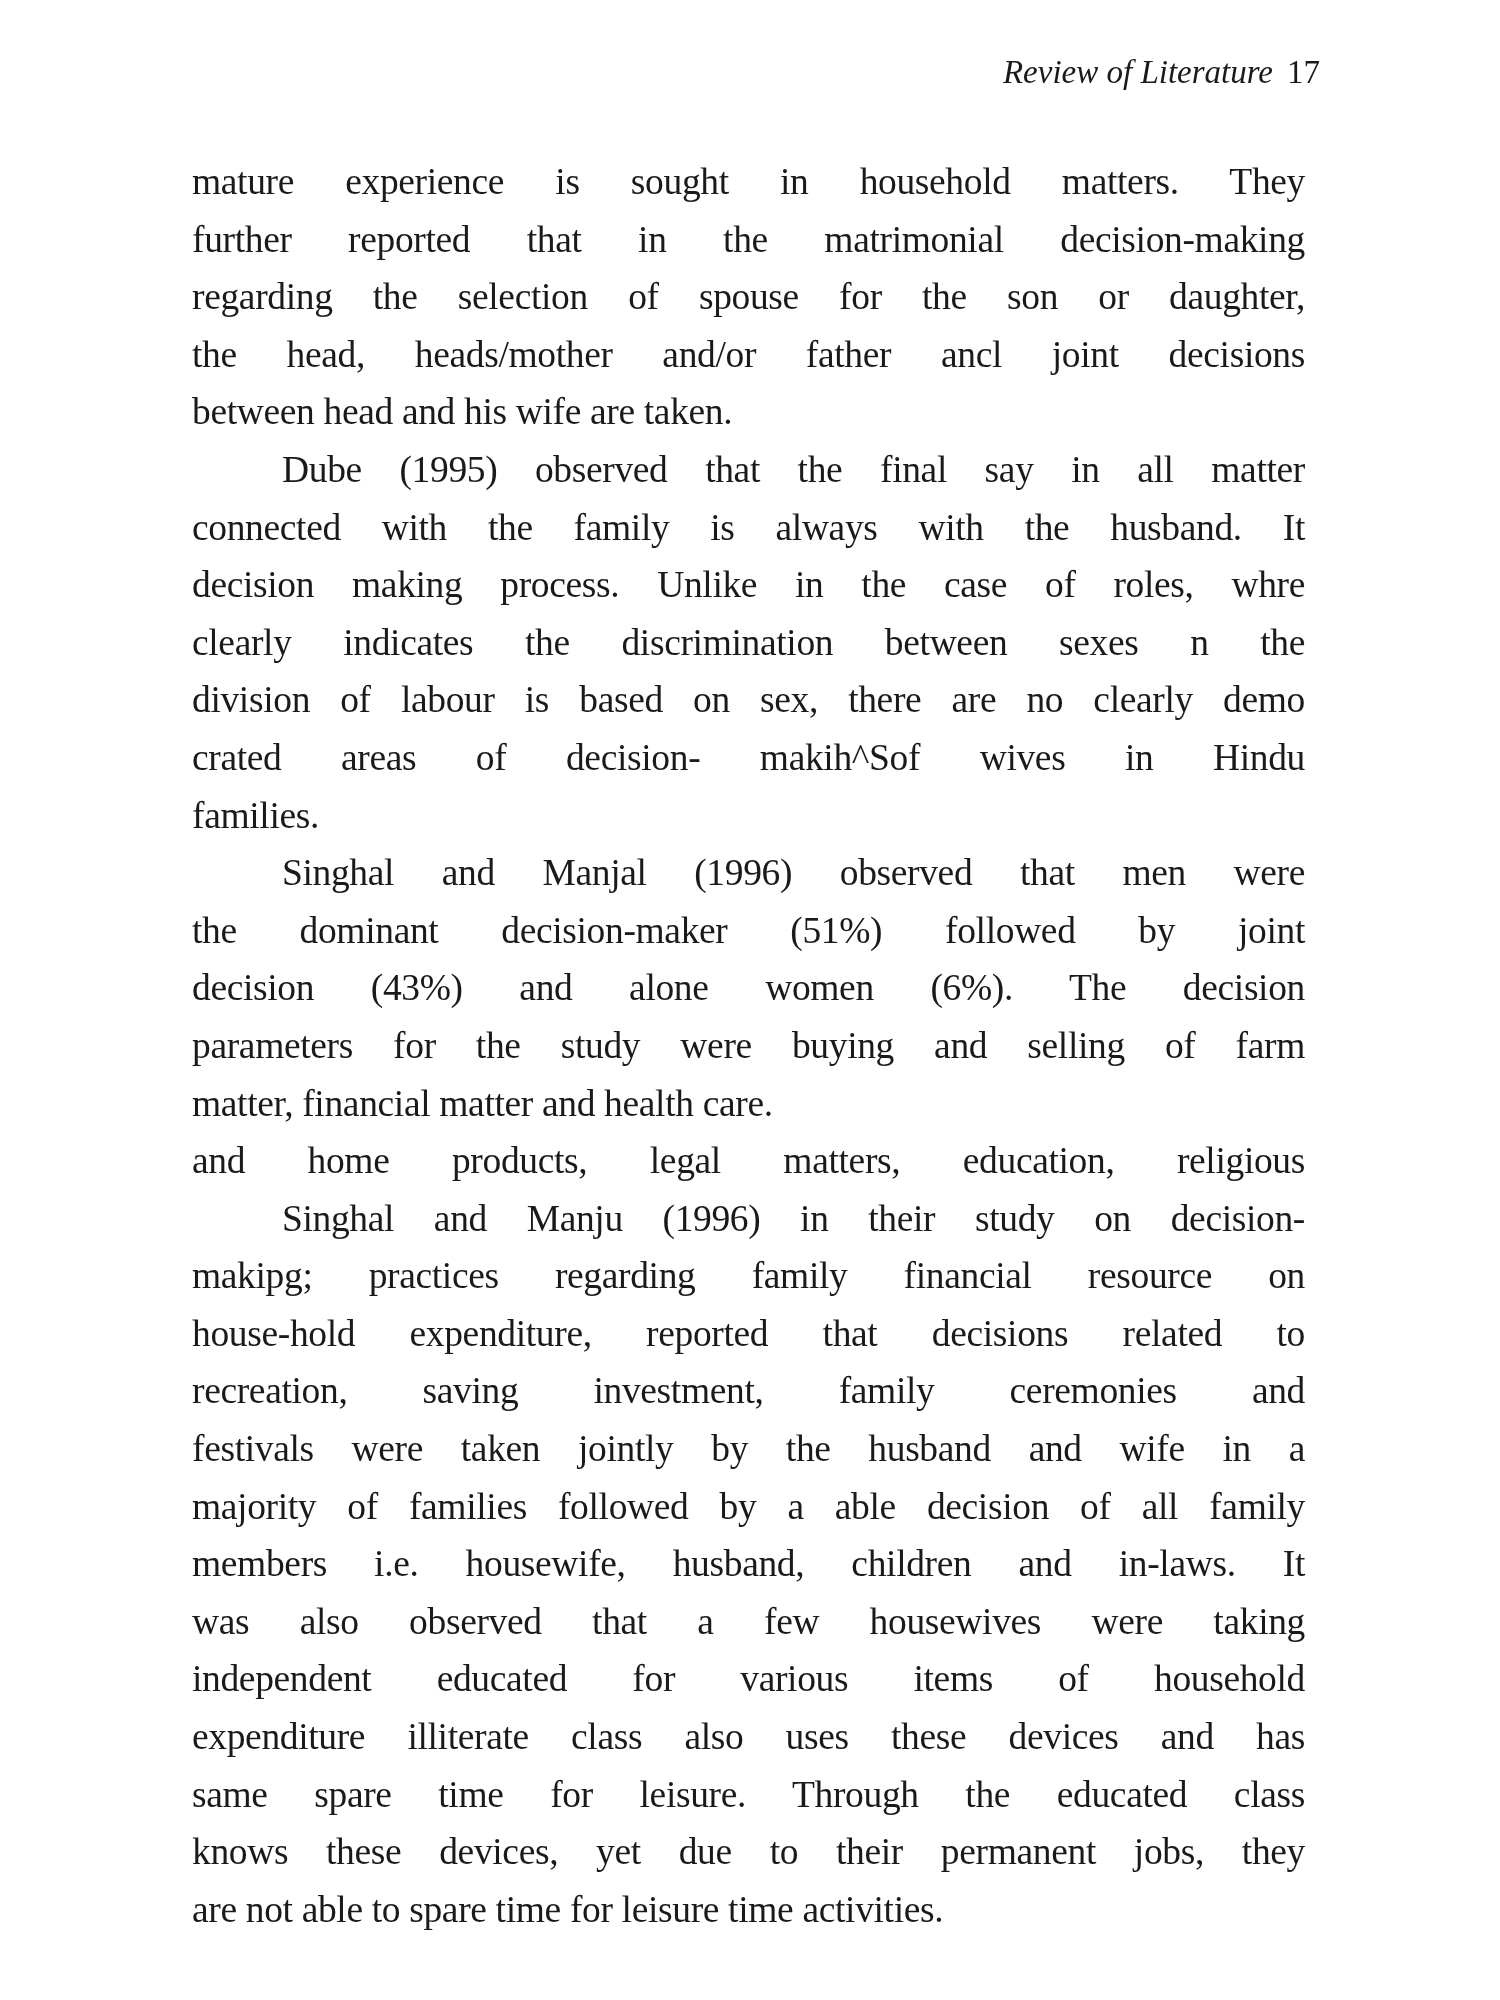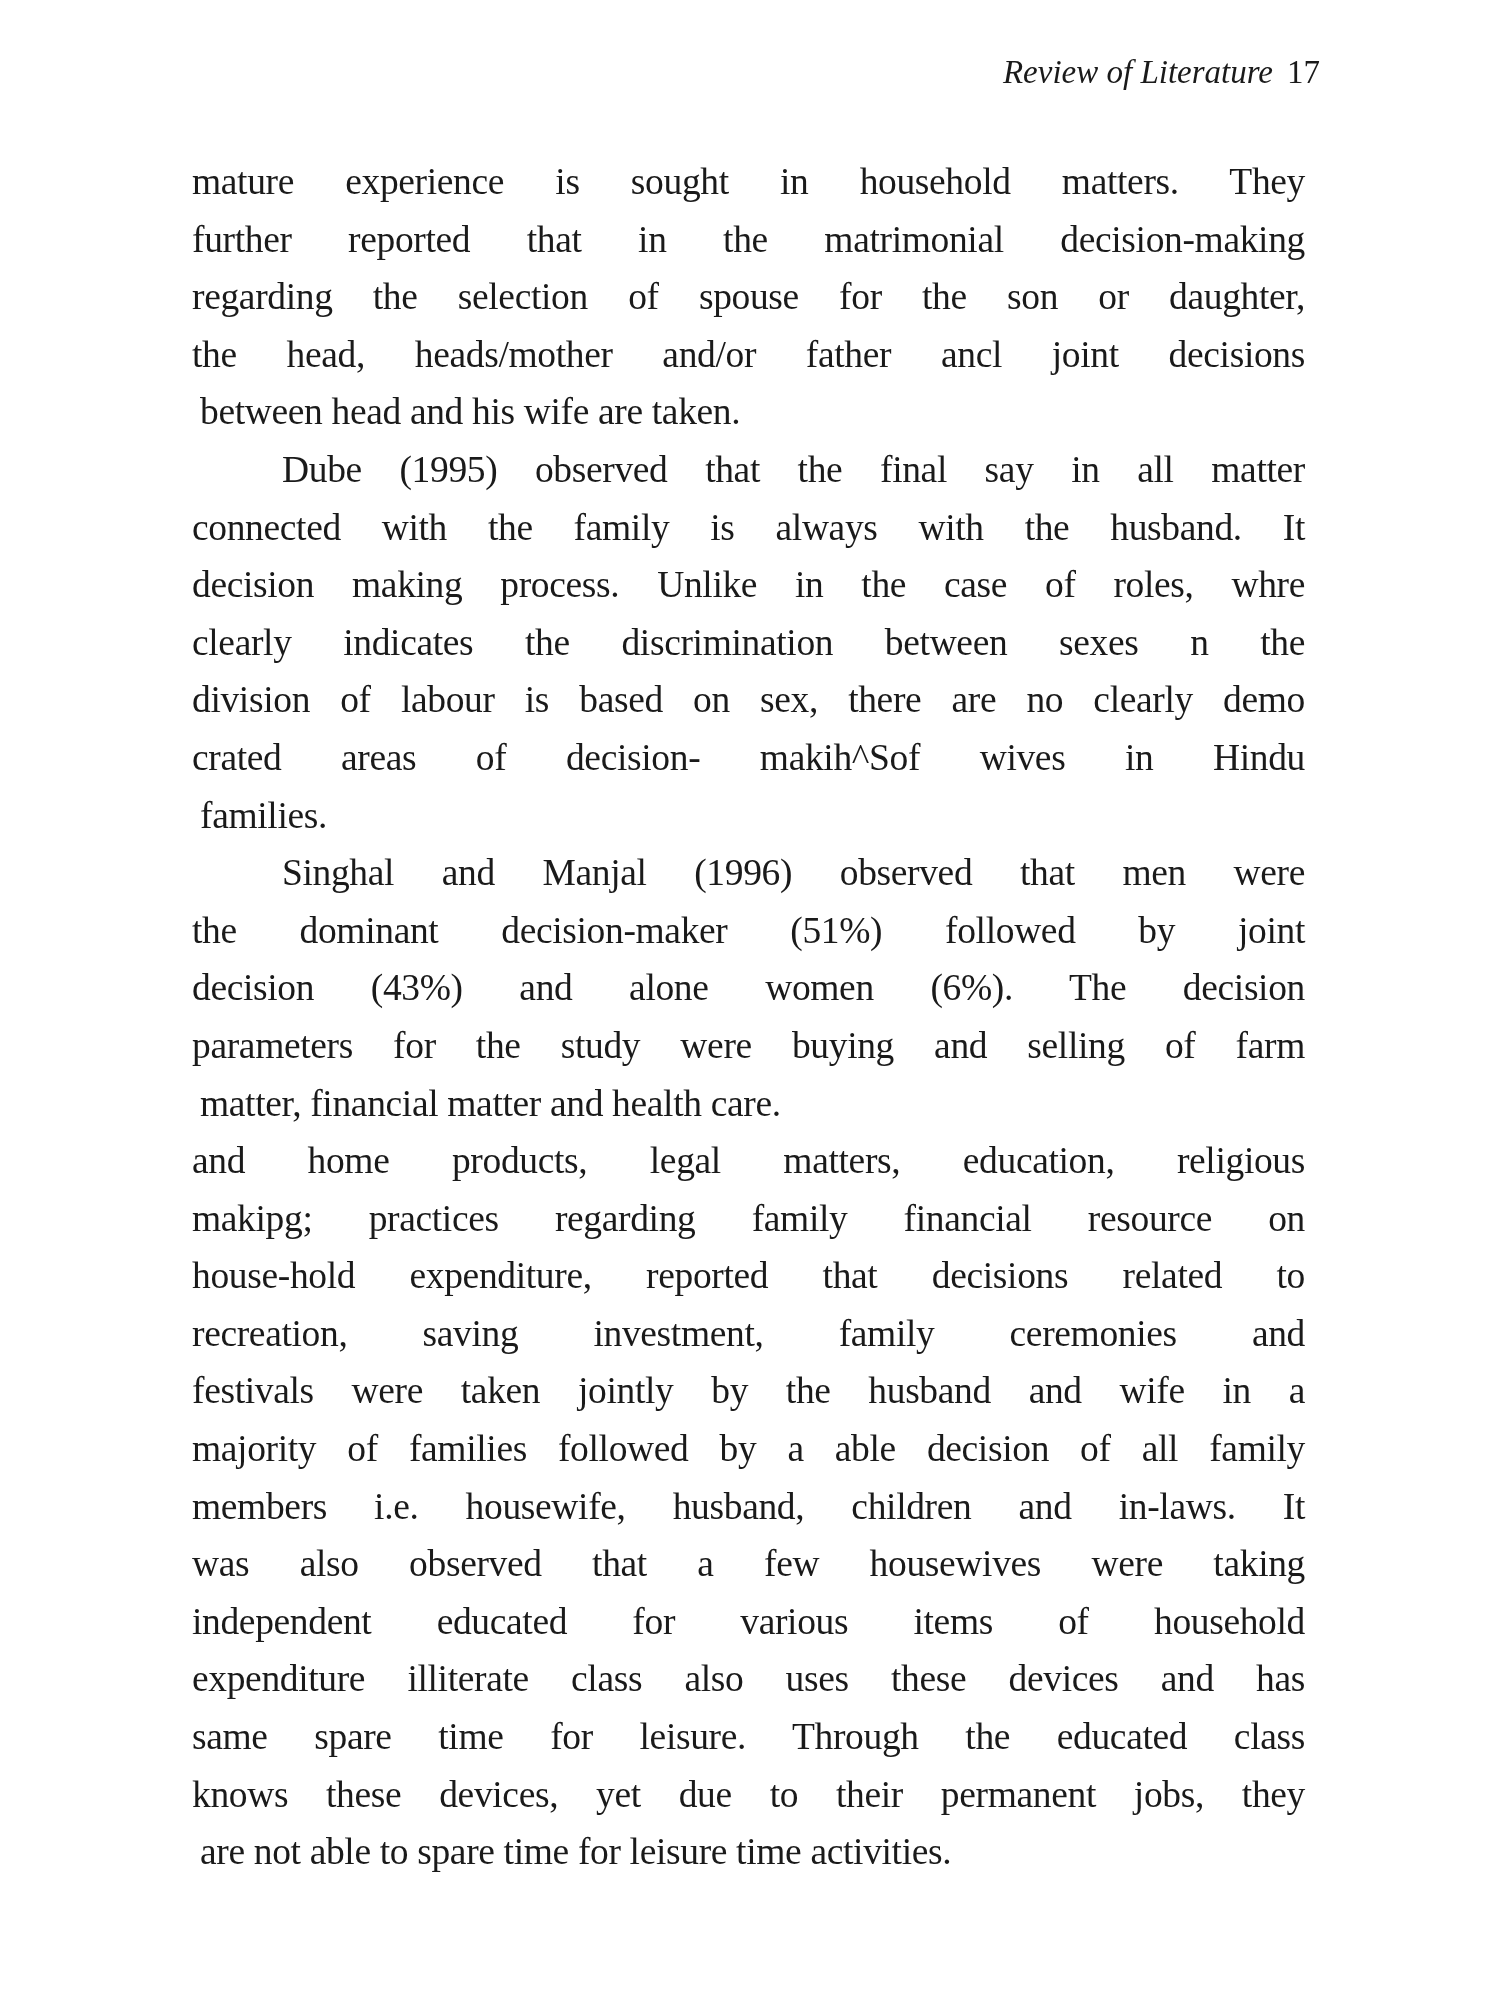--- a/index.html
+++ b/index.html
@@ -46,21 +46,20 @@
       line-height: 57.6px;
       font-size: 37.5px;
       white-space: nowrap;
       text-align: justify;
       text-align-last: justify;
       overflow: visible;
       letter-spacing: -0.35px;
     }
     .line.last {
       text-align-last: left;
-      margin-left: 8px;
     }
     .line.indent {
       padding-left: 90px;
     }
   </style>
 </head>
 <body>
 
 <div class="page">
 
@@ -91,20 +90,21 @@
     <div>
       <div class="line indent">Singhal and Manjal (1996) observed that men were</div>
       <div class="line">the dominant decision-maker (51%) followed by joint</div>
       <div class="line">decision (43%) and alone women (6%). The decision</div>
       <div class="line">parameters for the study were buying and selling of farm</div>
       <div class="line last">matter, financial matter and health care.</div>
       <div class="line">and home products, legal matters, education, religious</div>
     </div>
 
     <div>
+      <div class="line indent">Singhal and Manju (1996) in their study on decision-</div>
       <div class="line">makipg; practices regarding family financial resource on</div>
       <div class="line">house-hold expenditure, reported that decisions related to</div>
       <div class="line">recreation, saving investment, family ceremonies and</div>
       <div class="line">festivals were taken jointly by the husband and wife in a</div>
       <div class="line">majority of families followed by a able decision of all family</div>
       <div class="line">members i.e. housewife, husband, children and in-laws. It</div>
       <div class="line">was also observed that a few housewives were taking</div>
       <div class="line">independent educated for various items of household</div>
       <div class="line">expenditure illiterate class also uses these devices and has</div>
       <div class="line">same spare time for leisure. Through the educated class</div>

